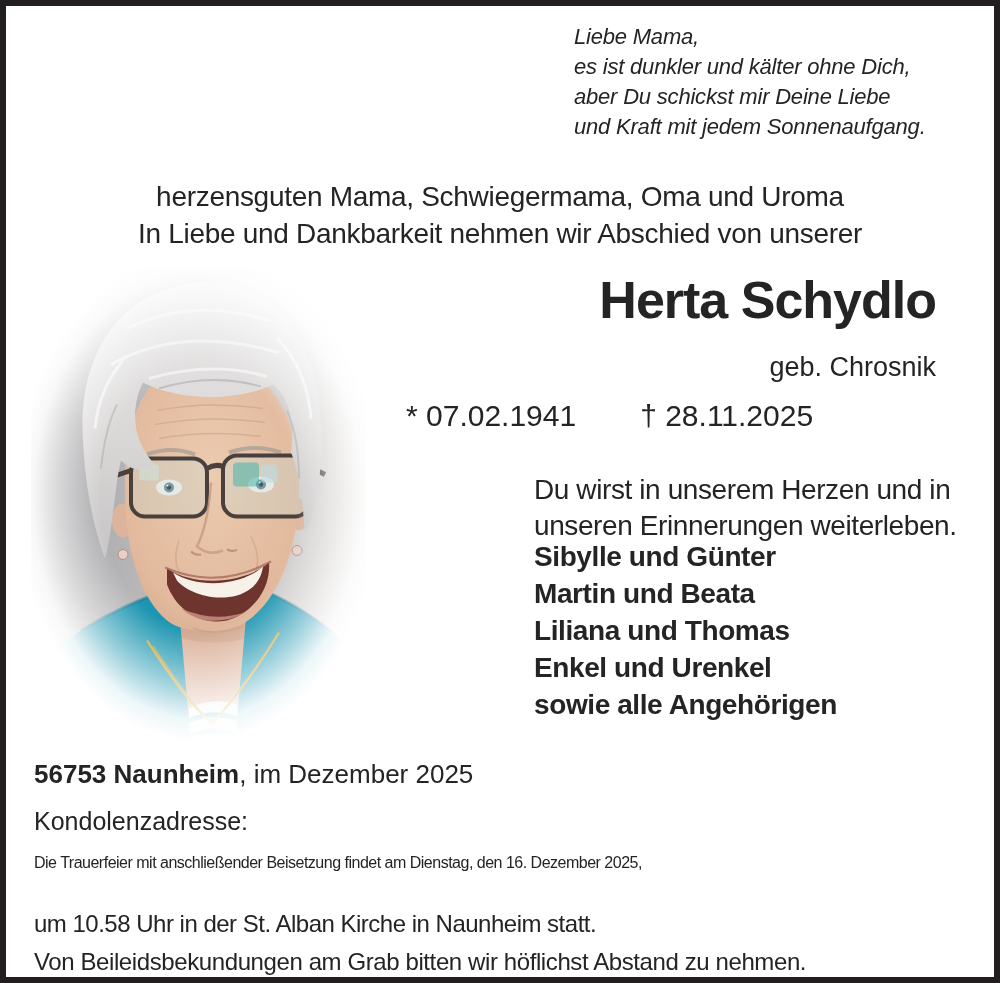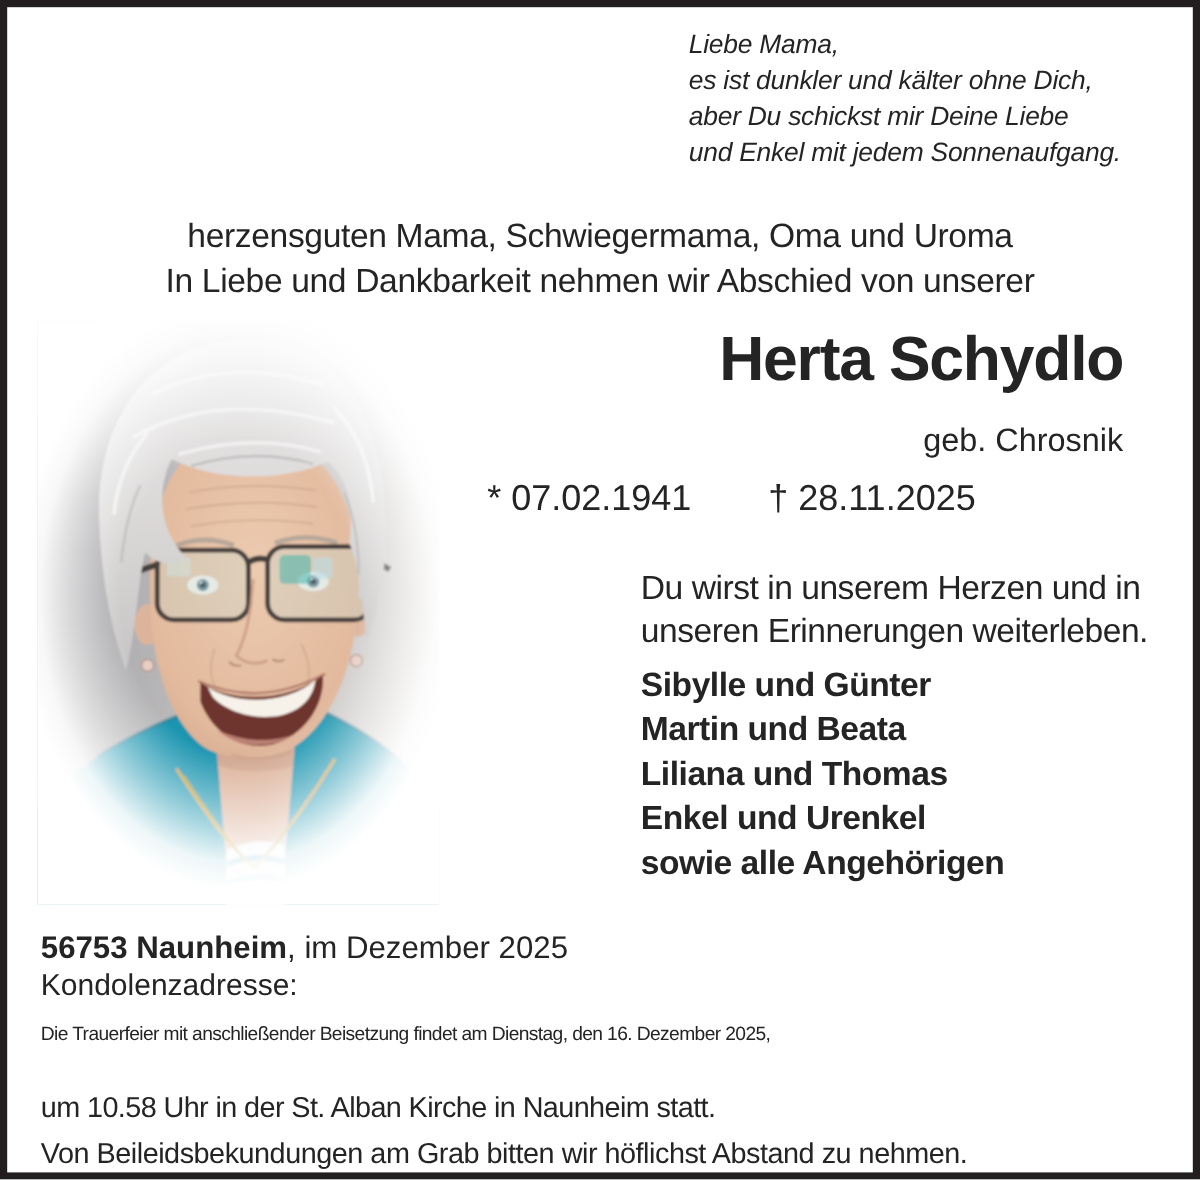--- a/index.html
+++ b/index.html
@@ -47,41 +47,41 @@
   .dates{
     left:400px;width:530px;top:393px;
     display:flex;justify-content:flex-start;gap:64px;
     font-size:30px;
   }
   .tribute{
     left:528px;top:466px;
     font-size:28px;line-height:36px;letter-spacing:-0.4px;
   }
   .mourners{
-    left:528px;top:546px;
+    left:528px;top:532px;
     font-size:28px;font-weight:bold;line-height:37px;letter-spacing:-0.4px;
   }
-  .place{left:28px;top:753px;font-size:26px;margin-top:15px;}
+  .place{left:28px;top:753px;font-size:26px;}
   .b{font-weight:bold;}
   .kond{left:28px;top:801px;font-size:25px;}
   .addr{left:28px;top:836px;font-size:25px;letter-spacing:-0.4px;white-space:pre;}
   .fun1{left:28px;top:848px;font-size:16px;letter-spacing:-0.5px;}
   .fun2{left:28px;top:904px;font-size:24px;letter-spacing:-0.5px;}
   .req{left:28px;top:942px;font-size:24px;letter-spacing:-0.4px;}
 </style>
 </head>
 <body>
 
 <div class="frame">
 
   <div class="abs poem">
     <div>Liebe Mama,</div>
     <div>es ist dunkler und kälter ohne Dich,</div>
     <div>aber Du schickst mir Deine Liebe</div>
-    <div>und Enkel mit jedem Sonnenaufgang.</div>
+    <div>und Kraft mit jedem Sonnenaufgang.</div>
   </div>
 
   <div class="abs intro">
     <div>herzensguten Mama, Schwiegermama, Oma und Uroma</div>
     <div>In Liebe und Dankbarkeit nehmen wir Abschied von unserer</div>
   </div>
 
   <div class="abs photo" title="Porträt einer lächelnden älteren Dame mit kurzem silbergrauem Haar, Brille und türkisfarbenem Oberteil">
     <svg viewBox="0 0 335 485" xmlns="http://www.w3.org/2000/svg">
       <defs>

